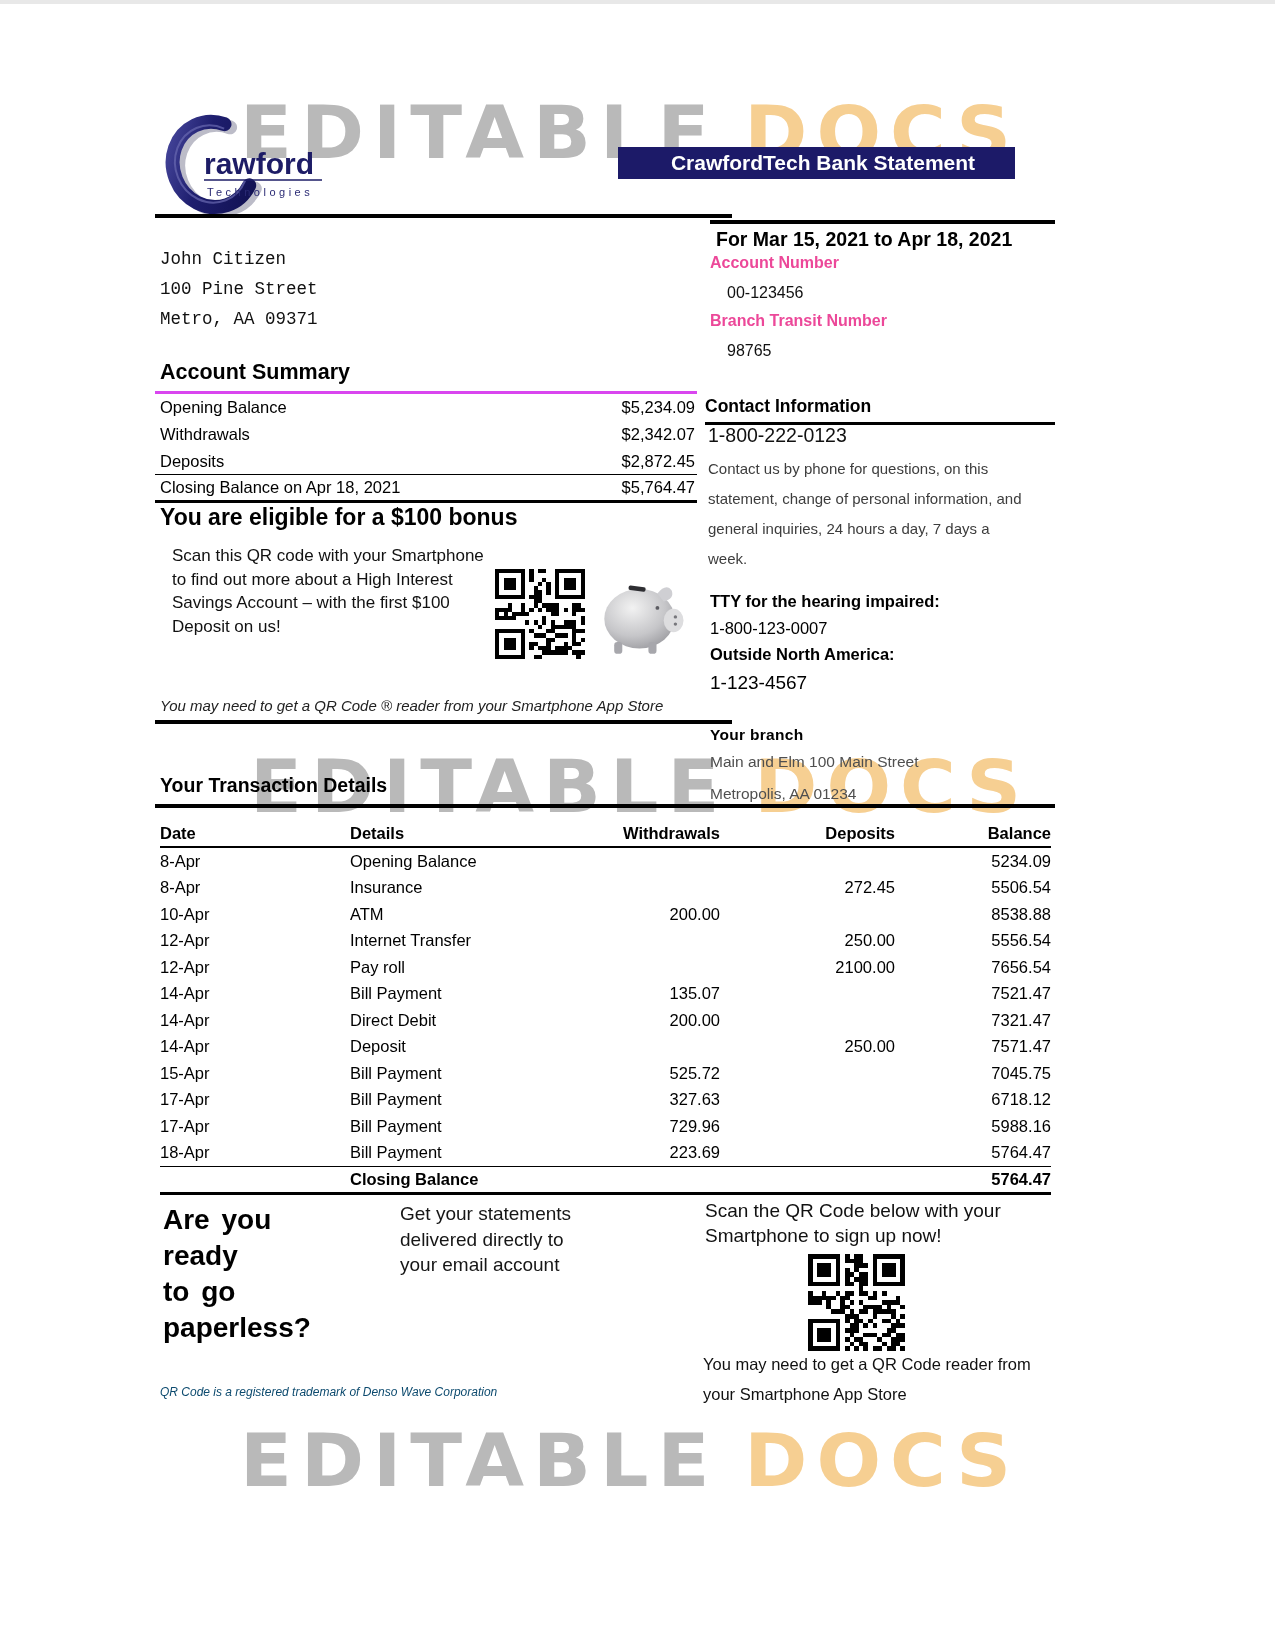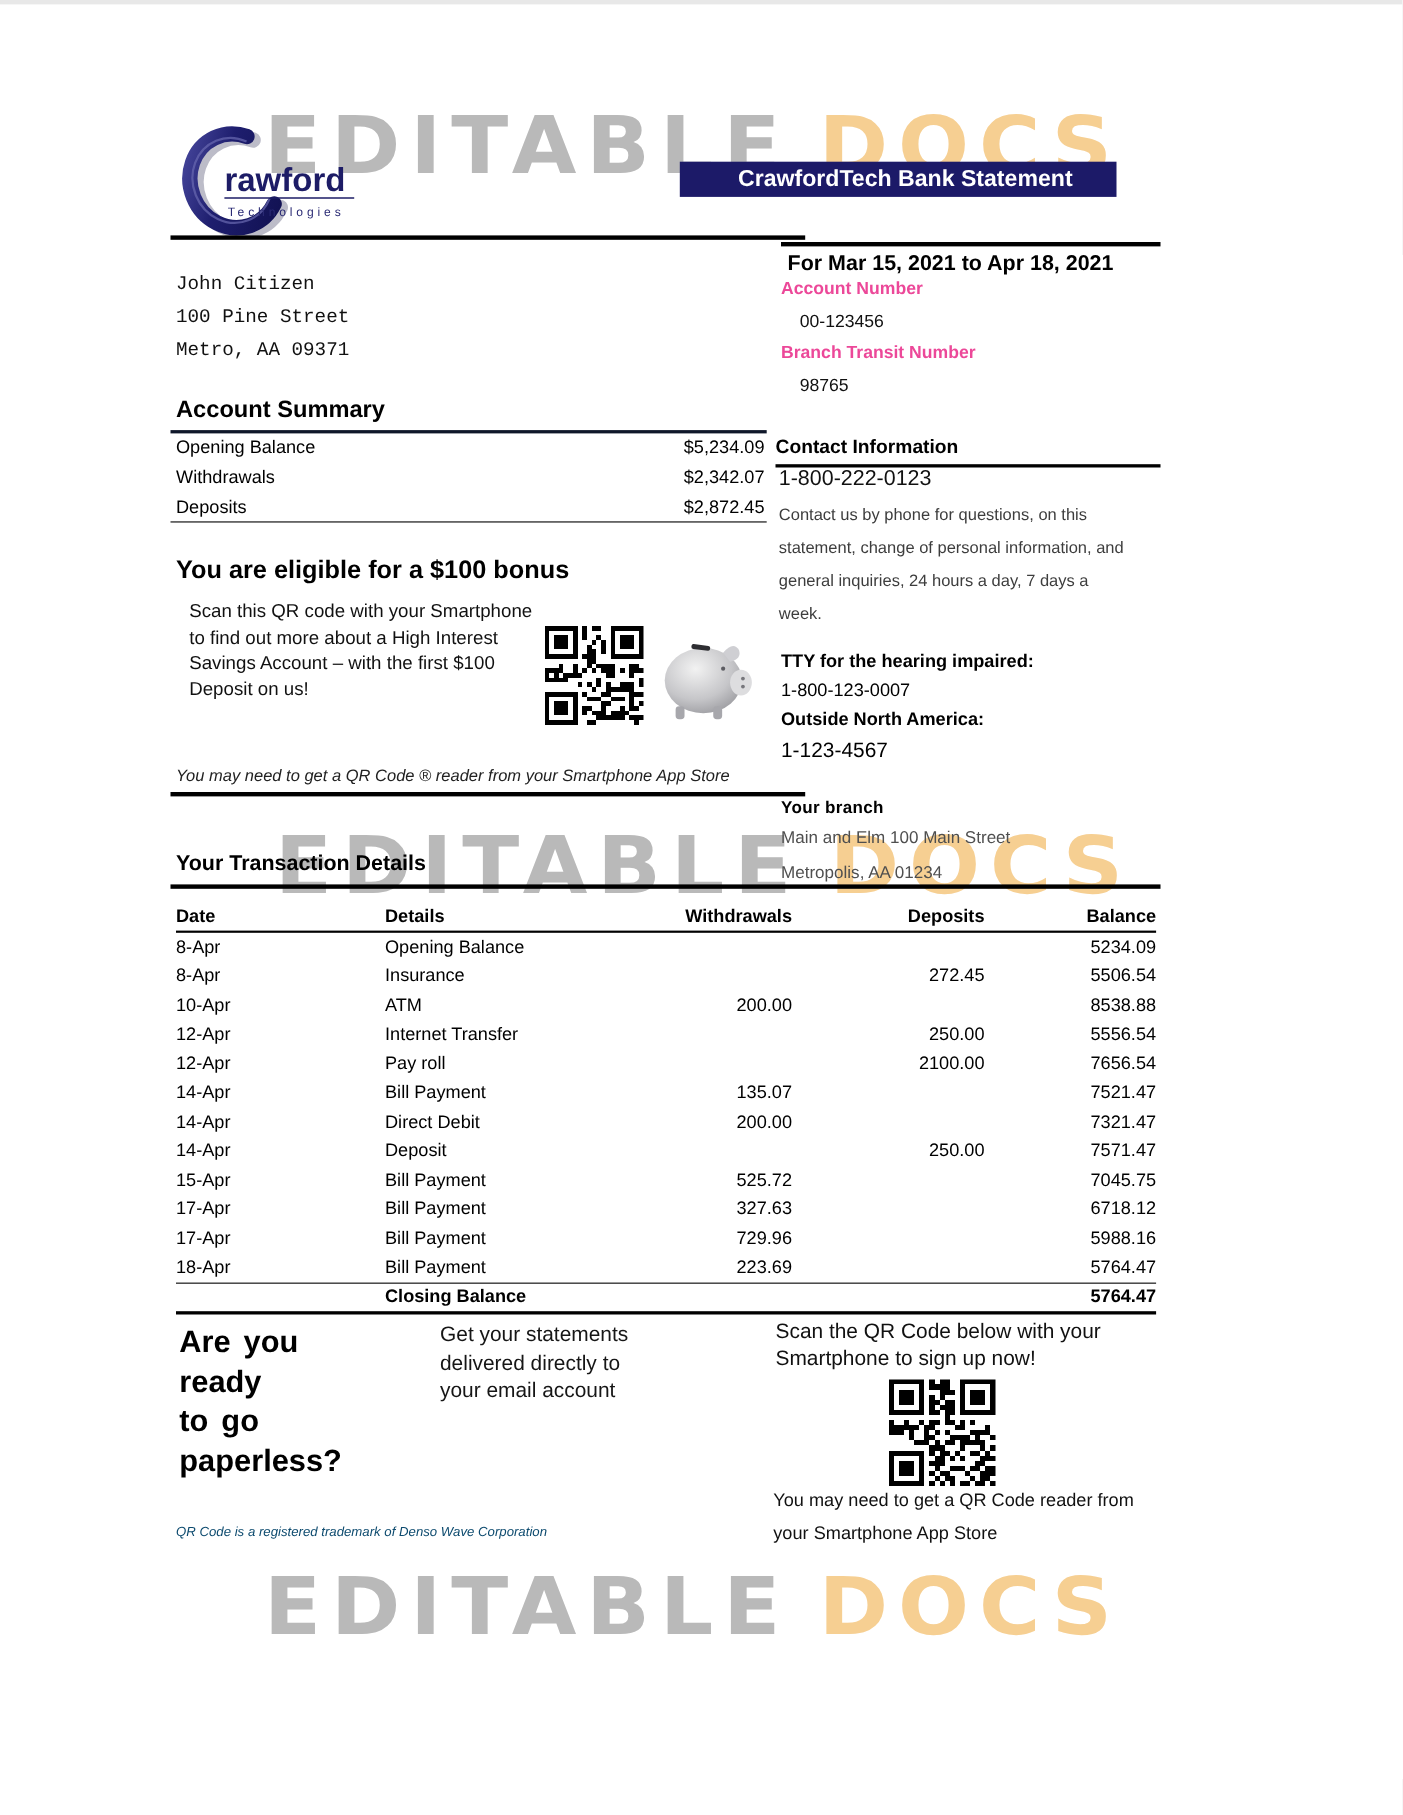--- a/index.html
+++ b/index.html
@@ -31,21 +31,21 @@
   .customer{ left:160px; top:240px; font-family:"Liberation Mono","DejaVu Sans Mono",monospace;
              font-size:17.5px; line-height:30px; color:#111; }
   .period{ left:716px; top:224px; font-size:19.5px; font-weight:bold; color:#000; }
   .acct-label{ font-weight:bold; font-size:16px; color:#ec4899; }
   .acct-value{ font-size:16px; color:#111; }
   .lb-acct{ left:710px; top:250px; } .v-acct{ left:727px; top:280px; }
   .lb-transit{ left:710px; top:308px; } .v-transit{ left:727px; top:338px; }
 
   
   .summary{ left:155px; top:356px; width:542px; }
-  .as-title{ font-size:21.5px; font-weight:bold; padding:0 0 6px 5px; border-bottom:3px solid #0f172a; }
+  .as-title{ font-size:21.5px; font-weight:bold; padding:0 0 6px 5px; border-bottom:3px solid #d946ef; }
   .as-row{ display:flex; justify-content:space-between; align-items:center; height:27px;
            font-size:16.5px; padding:0 2px 0 5px; }
   .as-row.thin{ border-bottom:1px solid #000; }
   .as-row.thick{ border-bottom:3px solid #000; height:28px; }
 
   
   .bonus-title{ left:160px; top:500px; font-size:23px; font-weight:bold; }
   .bonus-body{ left:172px; top:540px; width:360px; font-size:17px; line-height:23.5px;
                white-space:pre-line; color:#111; }
   .qr1{ left:495px; top:565px; width:90px; height:90px; }
@@ -154,20 +154,24 @@
         <span>Opening Balance</span>
         <span>$5,234.09</span>
       </div>
       <div class="as-row">
         <span>Withdrawals</span>
         <span>$2,342.07</span>
       </div>
       <div class="as-row thin">
         <span>Deposits</span>
         <span>$2,872.45</span>
+      </div>
+      <div class="as-row thick">
+        <span>Closing  Balance on Apr 18, 2021</span>
+        <span>$5,764.47</span>
       </div>
     </div>
 
     <div class="abs bonus-title">You are eligible for a $100 bonus</div>
     <div class="abs bonus-body">Scan this QR code with your Smartphone
 to find out more about a High Interest
 Savings Account – with the first $100
 Deposit on us!</div>
     <div class="abs qr1 qr-box" id="qr1">
         <svg viewBox="0 0 21 21" shape-rendering="crispEdges">

